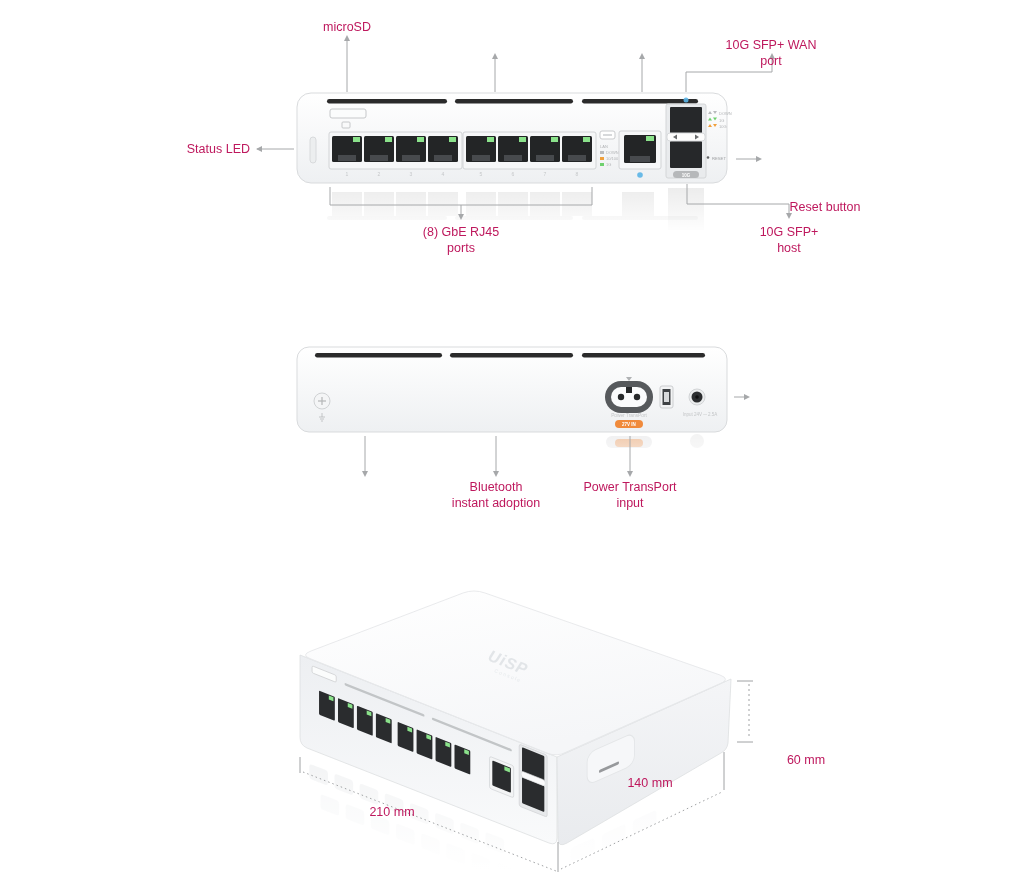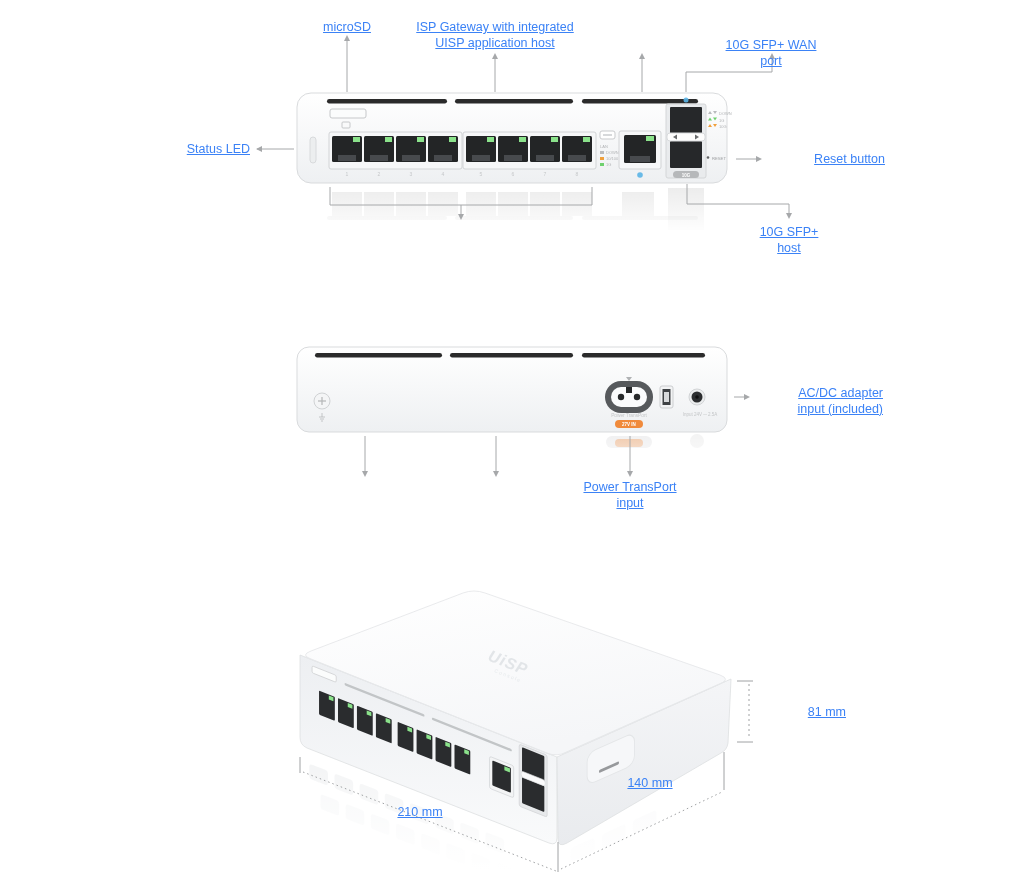--- a/index.html
+++ b/index.html
@@ -1,21 +1,21 @@
 <!DOCTYPE html>
 <html><head>
 <meta charset="utf-8">
 <style>
   html,body{margin:0;padding:0;background:#fff;}
   .stage{position:relative;width:1024px;height:892px;background:#fff;overflow:hidden;
          font-family:"Liberation Sans",sans-serif;}
   .stage svg{position:absolute;left:0;top:0;}
-  .lbl{position:absolute;font:12.5px/15.5px "Liberation Sans",sans-serif;color:#3b82f6;
-       white-space:pre-line;text-align:center;text-decoration:underline;}
-  .lbl.left{text-align:right;}
+  .lbl{position:absolute;font:12.5px/15.5px "Liberation Sans",sans-serif;color:#be185d;
+       white-space:pre-line;text-align:center;}
+  .lbl.left{text-align:center;margin-top:48px;}
   .lbl.right{text-align:right;}
   svg text{font-family:"Liberation Sans",sans-serif;}
   .tiny{fill:#b2b4b6;}
 </style>
 </head>
 <body>
 
 <div class="stage">
 
 <svg width="1024" height="892" viewBox="0 0 1024 892">
@@ -367,31 +367,31 @@
     <line x1="737" y1="742" x2="753" y2="742"></line>
     <line x1="300" y1="757" x2="300" y2="773"></line>
     <line x1="303" y1="772" x2="556" y2="871" stroke-dasharray="1.5 3"></line>
     <line x1="558" y1="842" x2="558" y2="872"></line>
     <line x1="561" y1="869" x2="722" y2="792" stroke-dasharray="1.5 3"></line>
     <line x1="724" y1="752" x2="724" y2="790"></line>
   </g>
 </svg>
 
 <div class="lbl" style="left:267px;top:20px;width:160px">microSD</div>
-<div class="lbl" style="left:395px;top:20px;width:200px">ISP Gateway with integrated
-UISP application host</div>
 <div class="lbl" style="left:691px;top:38px;width:160px">10G SFP+ WAN
 port</div>
 <div class="lbl right" style="left:130px;top:142px;width:120px">Status LED</div>
 <div class="lbl left" style="left:765px;top:152px;width:120px">Reset button</div>
+<div class="lbl" style="left:381px;top:225px;width:160px">(8) GbE RJ45
+ports</div>
 <div class="lbl" style="left:709px;top:225px;width:160px">10G SFP+
 host</div>
 
-<div class="lbl left" style="left:753px;top:386px;width:130px">AC/DC adapter
-input (included)</div>
+<div class="lbl" style="left:416px;top:480px;width:160px">Bluetooth
+instant adoption</div>
 <div class="lbl" style="left:550px;top:480px;width:160px">Power TransPort
 input</div>
 
-<div class="lbl left" style="left:766px;top:705px;width:80px">81 mm</div>
-<div class="lbl" style="left:360px;top:805px;width:120px">210 mm</div>
+<div class="lbl left" style="left:766px;top:705px;width:80px">60 mm</div>
+<div class="lbl" style="left:332px;top:805px;width:120px">210 mm</div>
 <div class="lbl" style="left:590px;top:776px;width:120px">140 mm</div>
 
 </div>
 
 </body></html>

